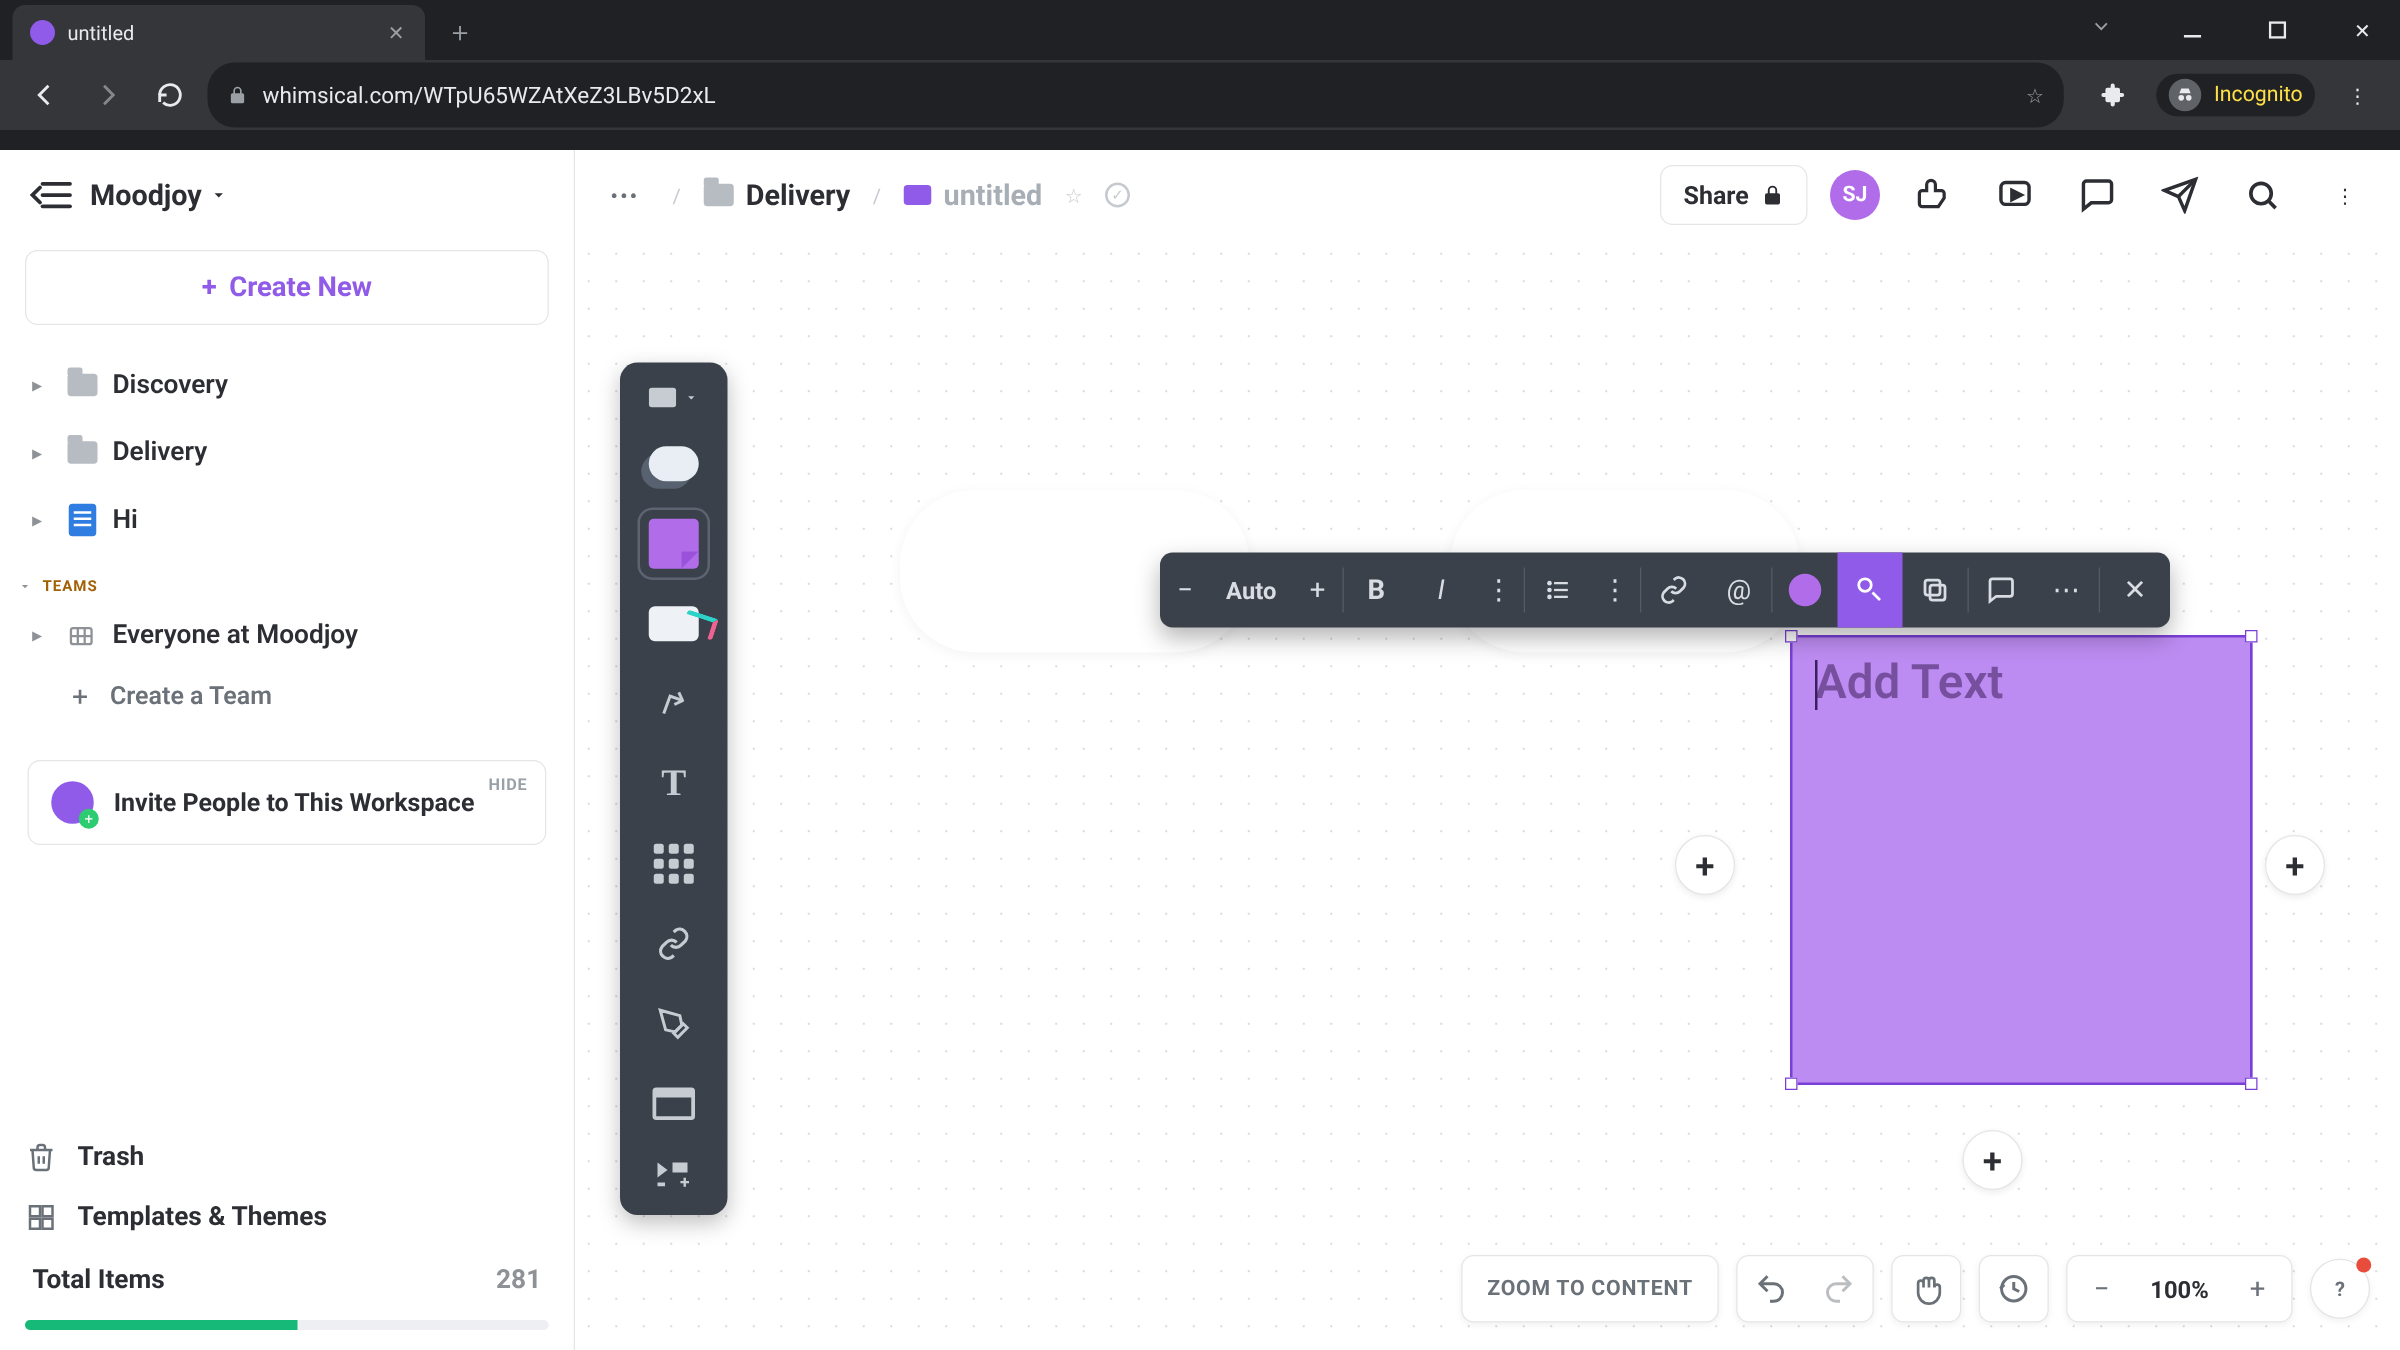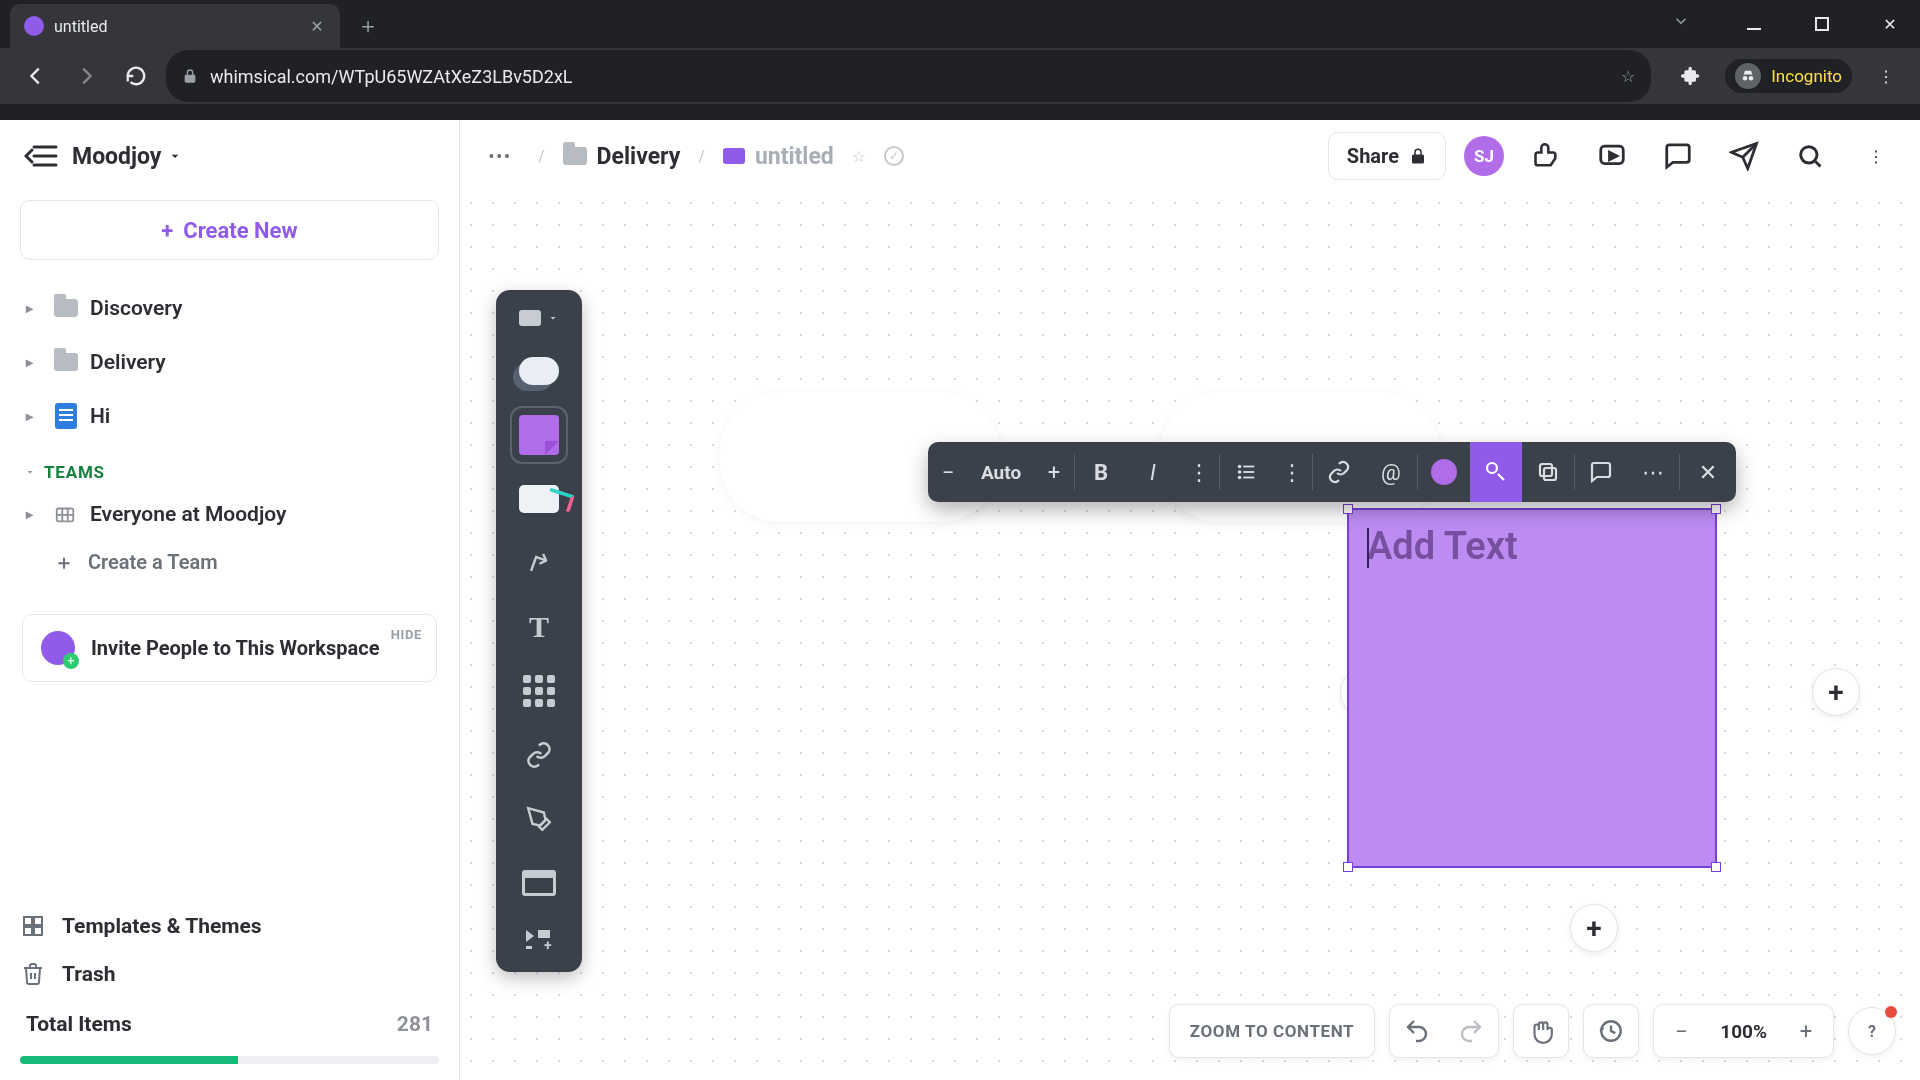--- a/index.html
+++ b/index.html
@@ -44,21 +44,21 @@
 .create-new { margin: 8px 20px 16px; border:1px solid #e3e5e8; border-radius:10px; height:60px; display:flex; align-items:center; justify-content:center; gap:10px; color:#8f5be8; font-weight:700; font-size:22px; cursor:pointer; }
 .create-new .plus { font-size:22px; font-weight:700; }
 
 .tree { padding: 8px 14px 4px; display:flex; flex-direction:column; gap:6px; }
 .tree-item { display:flex; align-items:center; gap:12px; height:48px; padding:0 12px; border-radius:8px; cursor:pointer; color:#2c2e33; font-size:21px; font-weight:600; }
 .tree-caret { width:16px; color:#8e9297; font-size:14px; }
 .tree-icon { width:24px; height:24px; color:#b7bcc3; display:flex; align-items:center; justify-content:center; }
 .doc-ico { width:22px; height:26px; background:#2f7de1; border-radius:3px; position:relative; }
 .doc-ico::after { content:""; position:absolute; left:4px; right:4px; top:6px; height:2px; background:#fff; box-shadow:0 5px 0 #fff, 0 10px 0 #fff; }
 
-.teams-caption { padding: 18px 24px 8px; display:flex; align-items:center; gap:8px; color:#15803d; font-weight:700; letter-spacing:.8px; font-size:17px; }
+.teams-caption { padding: 18px 14px 8px; display:flex; align-items:center; gap:8px; color:#a16207; font-weight:700; letter-spacing:.8px; font-size:12px; }
 .team-item { display:flex; align-items:center; gap:14px; height:48px; padding:0 26px; font-size:21px; font-weight:600; color:#2c2e33; cursor:pointer; }
 .team-caret { width:14px; color:#8e9297; font-size:14px; }
 .team-ico { width:22px; height:22px; display:flex; align-items:center; justify-content:center; color:#8e9297; }
 .create-team { display:flex; align-items:center; gap:14px; height:48px; padding:0 26px 0 54px; color:#6b7178; font-weight:600; font-size:20px; cursor:pointer; }
 
 .invite-card { margin: 28px 22px; border:1px solid #e3e5e8; border-radius:10px; padding:16px 18px; display:flex; gap:16px; align-items:center; position:relative; }
 .invite-card .avatar { width:34px; height:34px; border-radius:50%; background:#8f5be8; position:relative; }
 .invite-card .avatar::after { content:"+"; position:absolute; right:-4px; bottom:-4px; width:16px; height:16px; background:#2ecc71; border-radius:50%; color:#fff; font-size:12px; display:flex; align-items:center; justify-content:center; }
 .invite-text { font-weight:700; font-size:20px; line-height:1.3; color:#2c2e33; }
 .invite-hide { position:absolute; top:12px; right:14px; color:#98a0a8; font-size:13px; font-weight:700; letter-spacing:.6px; cursor:pointer; }
@@ -83,21 +83,21 @@
 .share-btn { display:flex; align-items:center; gap:10px; border:1px solid #e3e5e8; border-radius:10px; height:48px; padding:0 18px; font-weight:700; font-size:20px; color:#2c2e33; cursor:pointer; }
 .avatar-badge { width:40px; height:40px; border-radius:50%; background:#b16cea; color:#fff; font-weight:700; display:flex; align-items:center; justify-content:center; font-size:17px; }
 .top-icon-btn { width:48px; height:48px; display:flex; align-items:center; justify-content:center; color:#2c2e33; cursor:pointer; border-radius:10px; }
 
 
 .canvas { position:absolute; inset:72px 0 0 0; background:#fff;
   background-image: radial-gradient(#d6dadf 1px, transparent 1px);
   background-size: 22px 22px; }
 .card-pill { position:absolute; width:280px; height:130px; background:#fff; border-radius:60px; box-shadow:0 2px 10px rgba(0,0,0,.05); }
 
-.note { position:absolute; left: 887px; top: 316px; width:370px; height:360px; background:#bd8cf2; border:2px solid #7a3fd6; }
+.note { position:absolute; left: 972px; top: 316px; width:370px; height:360px; background:#bd8cf2; border:2px solid #7a3fd6; }
 .note .handle { position:absolute; width:10px; height:10px; background:#fff; border:1px solid #7a3fd6; }
 .note .h-nw { left:-6px; top:-6px; } .note .h-ne { right:-6px; top:-6px; }
 .note .h-sw { left:-6px; bottom:-6px; } .note .h-se { right:-6px; bottom:-6px; }
 .note-placeholder { position:absolute; left:18px; top:14px; font-size:38px; color:rgba(60,30,90,.55); font-weight:600; }
 .text-caret { position:absolute; left:18px; top:18px; width:2px; height:40px; background:#3a2060; }
 
 .side-plus { position:absolute; width:48px; height:48px; border-radius:50%; background:#fff; border:1px solid #e3e5e8; display:flex; align-items:center; justify-content:center; color:#2c2e33; font-size:28px; font-weight:600; cursor:pointer; box-shadow:0 2px 6px rgba(0,0,0,.08); }
 
 
 .tool-dock { position:absolute; left:36px; top:98px; width:86px; background:#3a414a; border-radius:14px; padding:12px 0 14px; display:flex; flex-direction:column; align-items:center; gap:10px; box-shadow:0 6px 18px rgba(0,0,0,.25); }
@@ -292,38 +292,38 @@
     <div class="invite-card">
       <span class="avatar"></span>
       <span class="invite-text">Invite People to This Workspace</span>
       <span class="invite-hide">HIDE</span>
     </div>
 
     <div class="side-footer">
       <div class="side-link">
         <span class="ico">
             <svg width="24" height="24" viewBox="0 0 24 24" fill="none" stroke="#6b7178" stroke-width="2">
+              <polyline points="3 6 5 6 21 6"></polyline>
+              <path d="M19 6l-1 14a2 2 0 0 1-2 2H8a2 2 0 0 1-2-2L5 6"></path>
+              <path d="M10 11v6M14 11v6"></path>
+              <path d="M9 6V4a2 2 0 0 1 2-2h2a2 2 0 0 1 2 2v2"></path>
+            </svg>
+          </span>
+        <span>Trash</span>
+      </div>
+      <div class="side-link">
+        <span class="ico">
+            <svg width="24" height="24" viewBox="0 0 24 24" fill="none" stroke="#6b7178" stroke-width="2">
               <rect x="3" y="3" width="8" height="8"></rect>
               <rect x="13" y="3" width="8" height="8"></rect>
               <rect x="3" y="13" width="8" height="8"></rect>
               <rect x="13" y="13" width="8" height="8"></rect>
             </svg>
           </span>
         <span>Templates &amp; Themes</span>
-      </div>
-      <div class="side-link">
-        <span class="ico">
-            <svg width="24" height="24" viewBox="0 0 24 24" fill="none" stroke="#6b7178" stroke-width="2">
-              <polyline points="3 6 5 6 21 6"></polyline>
-              <path d="M19 6l-1 14a2 2 0 0 1-2 2H8a2 2 0 0 1-2-2L5 6"></path>
-              <path d="M10 11v6M14 11v6"></path>
-              <path d="M9 6V4a2 2 0 0 1 2-2h2a2 2 0 0 1 2 2v2"></path>
-            </svg>
-          </span>
-        <span>Trash</span>
       </div>
       <div class="total-row">
         <span>Total Items</span>
         <span class="count">281</span>
       </div>
       <div class="progress">
           <span></span>
         </div>
     </div>
   </div>

